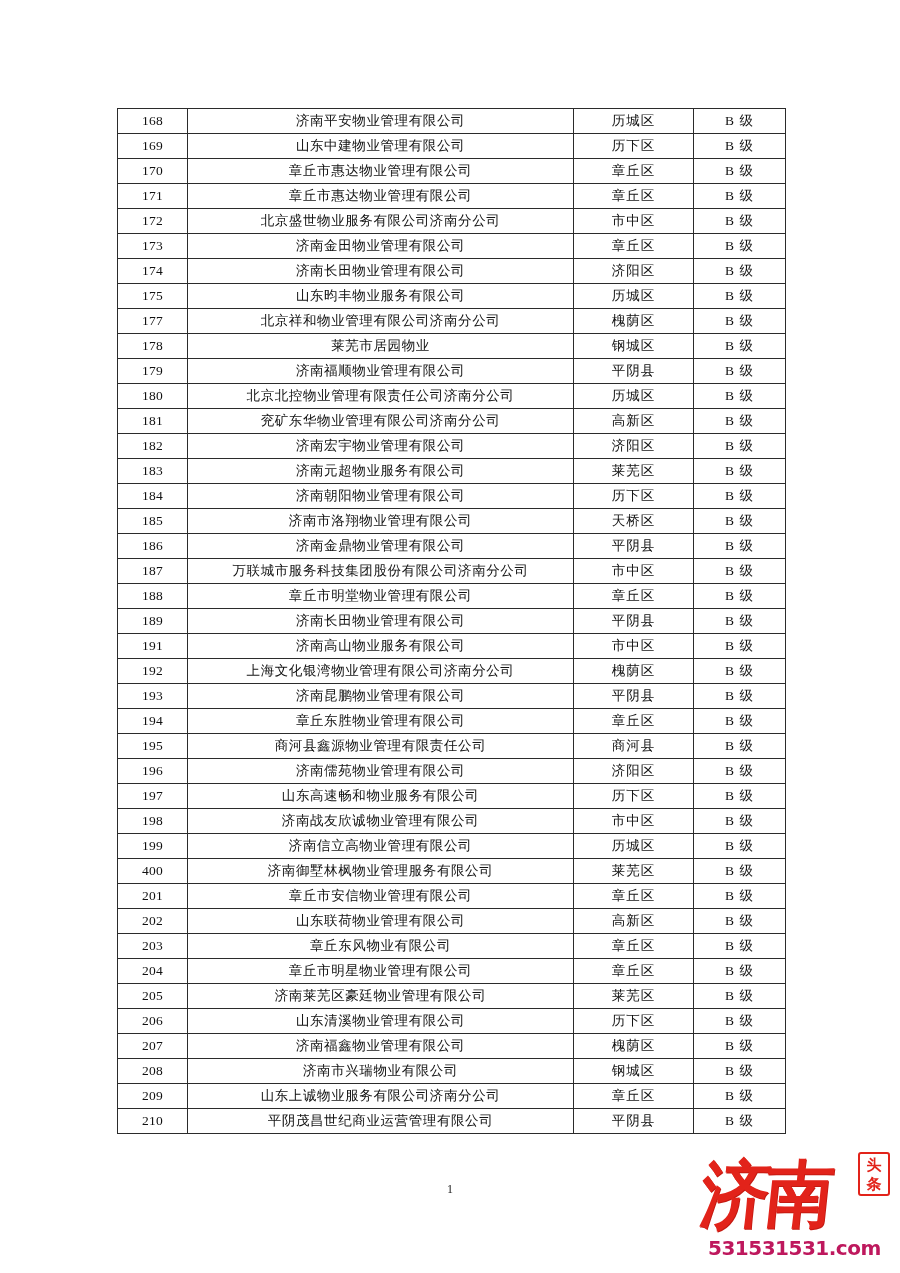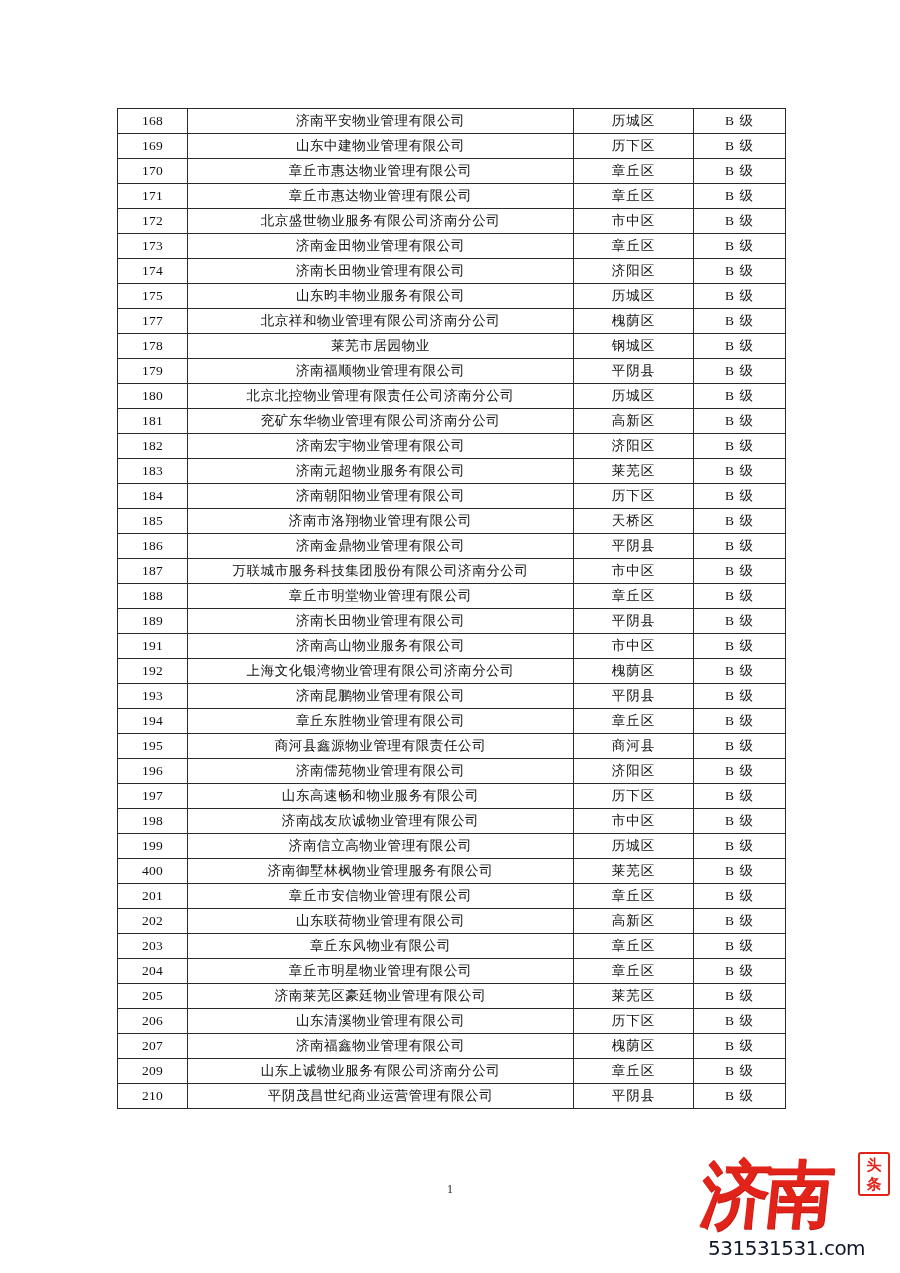--- a/index.html
+++ b/index.html
@@ -128,22 +128,22 @@
     box-sizing: border-box;
   }
   .wm-badge span { display: block; }
 
   .wm-url {
     position: absolute;
     left: 8px;
     top: 86px;
     font-family: "DejaVu Sans", "Liberation Sans", sans-serif;
     font-size: 20px;
-    font-weight: 400;
-    color: #0f172a;
+    font-weight: 700;
+    color: #be185d;
     letter-spacing: -0.5px;
     white-space: nowrap;
   }
 </style>
 </head>
 <body>
 
 <div class="page">
 
   <div class="table-wrap">
@@ -377,20 +377,26 @@
             <td class="cell-district">历下区</td>
             <td class="cell-grade">B 级</td>
           </tr>
           <tr>
             <td class="cell-index">207</td>
             <td class="cell-name">济南福鑫物业管理有限公司</td>
             <td class="cell-district">槐荫区</td>
             <td class="cell-grade">B 级</td>
           </tr>
           <tr>
+            <td class="cell-index">208</td>
+            <td class="cell-name">济南市兴瑞物业有限公司</td>
+            <td class="cell-district">钢城区</td>
+            <td class="cell-grade">B 级</td>
+          </tr>
+          <tr>
             <td class="cell-index">209</td>
             <td class="cell-name">山东上诚物业服务有限公司济南分公司</td>
             <td class="cell-district">章丘区</td>
             <td class="cell-grade">B 级</td>
           </tr>
           <tr>
             <td class="cell-index">210</td>
             <td class="cell-name">平阴茂昌世纪商业运营管理有限公司</td>
             <td class="cell-district">平阴县</td>
             <td class="cell-grade">B 级</td>

